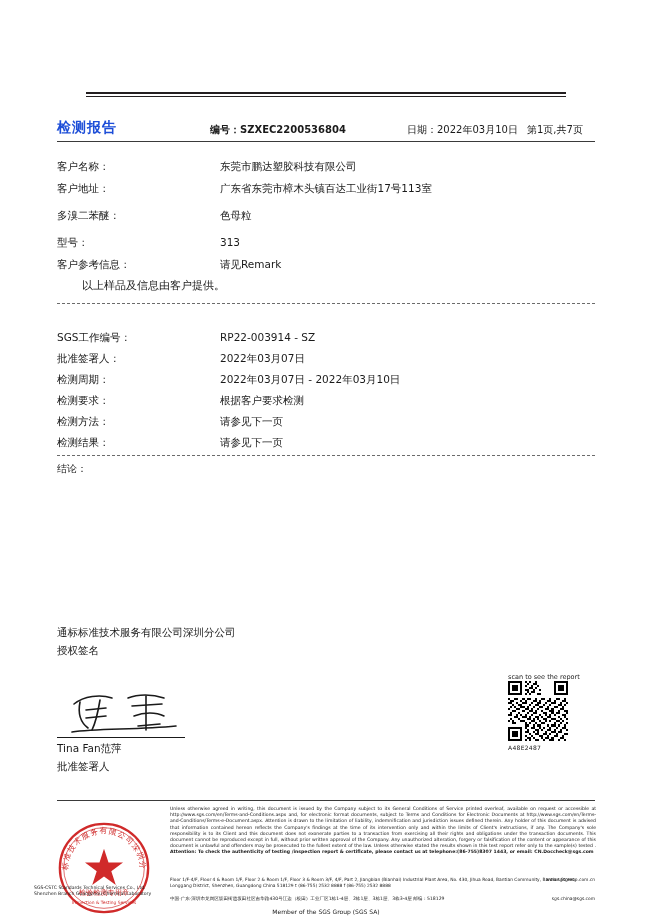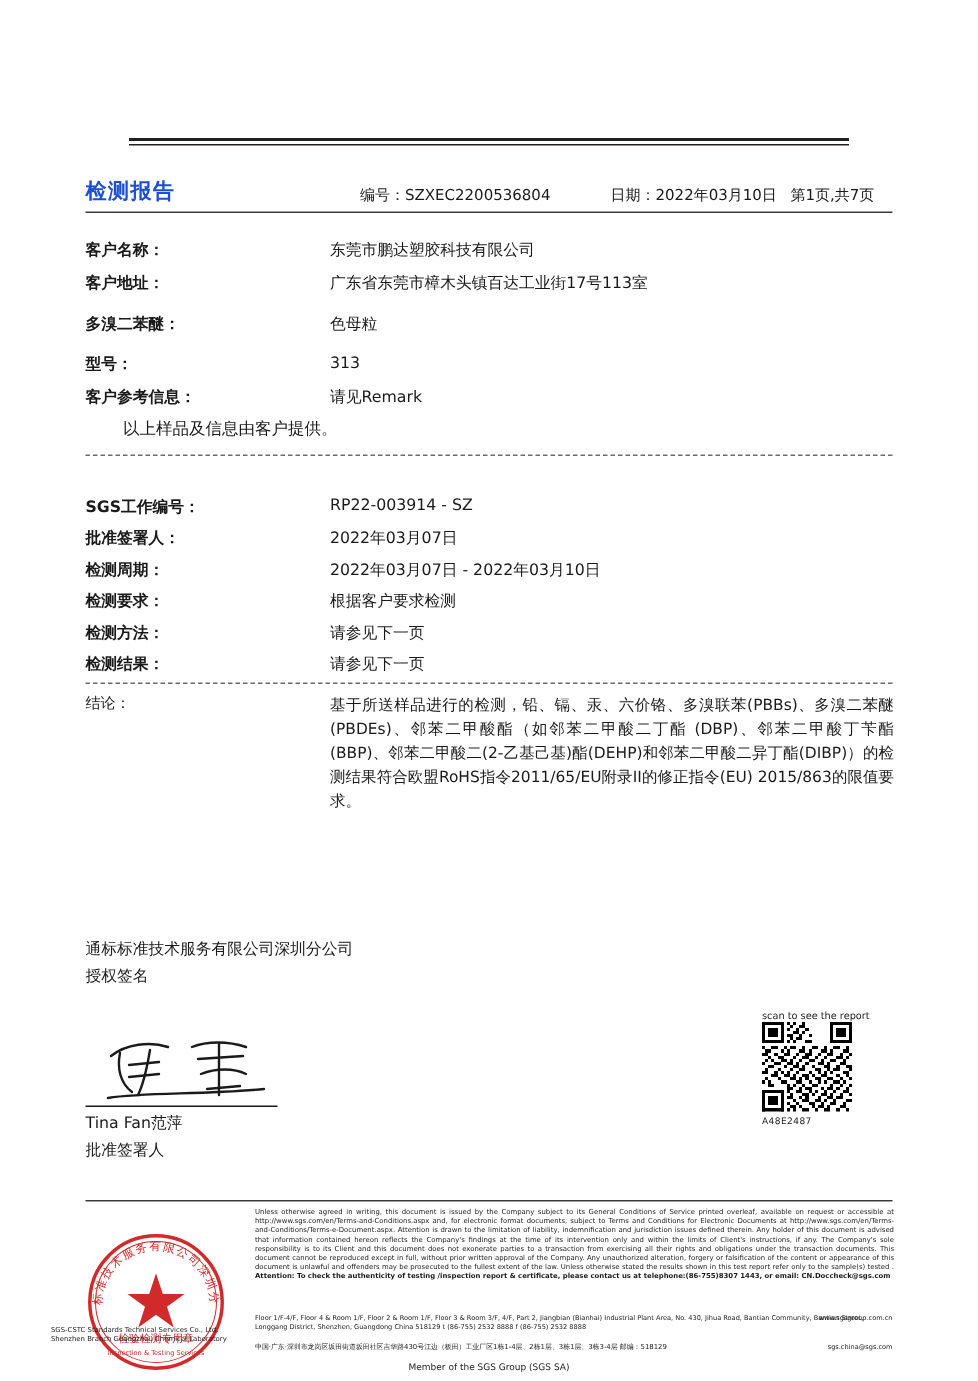--- a/index.html
+++ b/index.html
@@ -49,24 +49,25 @@
     position: absolute;
     left: 57px;
     top: 119px;
     font-size: 14px;
     font-weight: bold;
     color: #1d4ed8;
     letter-spacing: 1px;
   }
   .hdr-no {
     position: absolute;
-    left: 240px;
+    left: 210px;
     top: 123px;
     font-size: 10px;
     color: #1a1a1a;
+    font-weight: bold;
   }
   .hdr-date {
     position: absolute;
     left: 407px;
     top: 123px;
     font-size: 10px;
     color: #1a1a1a;
   }
   .hdr-page {
     position: absolute;
@@ -95,21 +96,20 @@
   .field {
     position: absolute;
     font-size: 10.5px;
     color: #1a1a1a;
     white-space: nowrap;
   }
   .field .lbl {
     position: absolute;
     left: 0;
     top: 0;
-    font-weight: bold;
   }
   .field .val {
     position: absolute;
     left: 163px;
     top: 0;
     text-align: right;
   }
   .note {
     position: absolute;
     left: 57px;
@@ -348,21 +348,20 @@
     <span class="val">请参见下一页</span>
   </div>
   <div class="field" style="top:436px;left:57px;">
     <span class="lbl">检测结果：</span>
     <span class="val">请参见下一页</span>
   </div>
 
   <div class="dashed d2"></div>
 
   <div class="concl-label">结论：</div>
-  <div class="concl">基于所送样品进行的检测，铅、镉、汞、六价铬、多溴联苯(PBBs)、多溴二苯醚(PBDEs)、邻苯二甲酸酯（如邻苯二甲酸二丁酯 (DBP)、邻苯二甲酸丁苄酯(BBP)、邻苯二甲酸二(2-乙基己基)酯(DEHP)和邻苯二甲酸二异丁酯(DIBP)）的检测结果符合欧盟RoHS指令2011/65/EU附录II的修正指令(EU) 2015/863的限值要求。</div>
 
   <div class="company">通标标准技术服务有限公司深圳分公司</div>
   <div class="authorized">授权签名</div>
 
   <svg class="sig-script" viewBox="0 0 120 48">
     <g fill="none" stroke="#1a1a1a" stroke-width="1.6" stroke-linecap="round">
       <path d="M8 16 C18 8, 34 6, 46 10"></path>
       <path d="M14 14 C12 24, 14 34, 22 40"></path>
       <path d="M20 22 L40 20"></path>
       <path d="M20 30 L40 28"></path>

